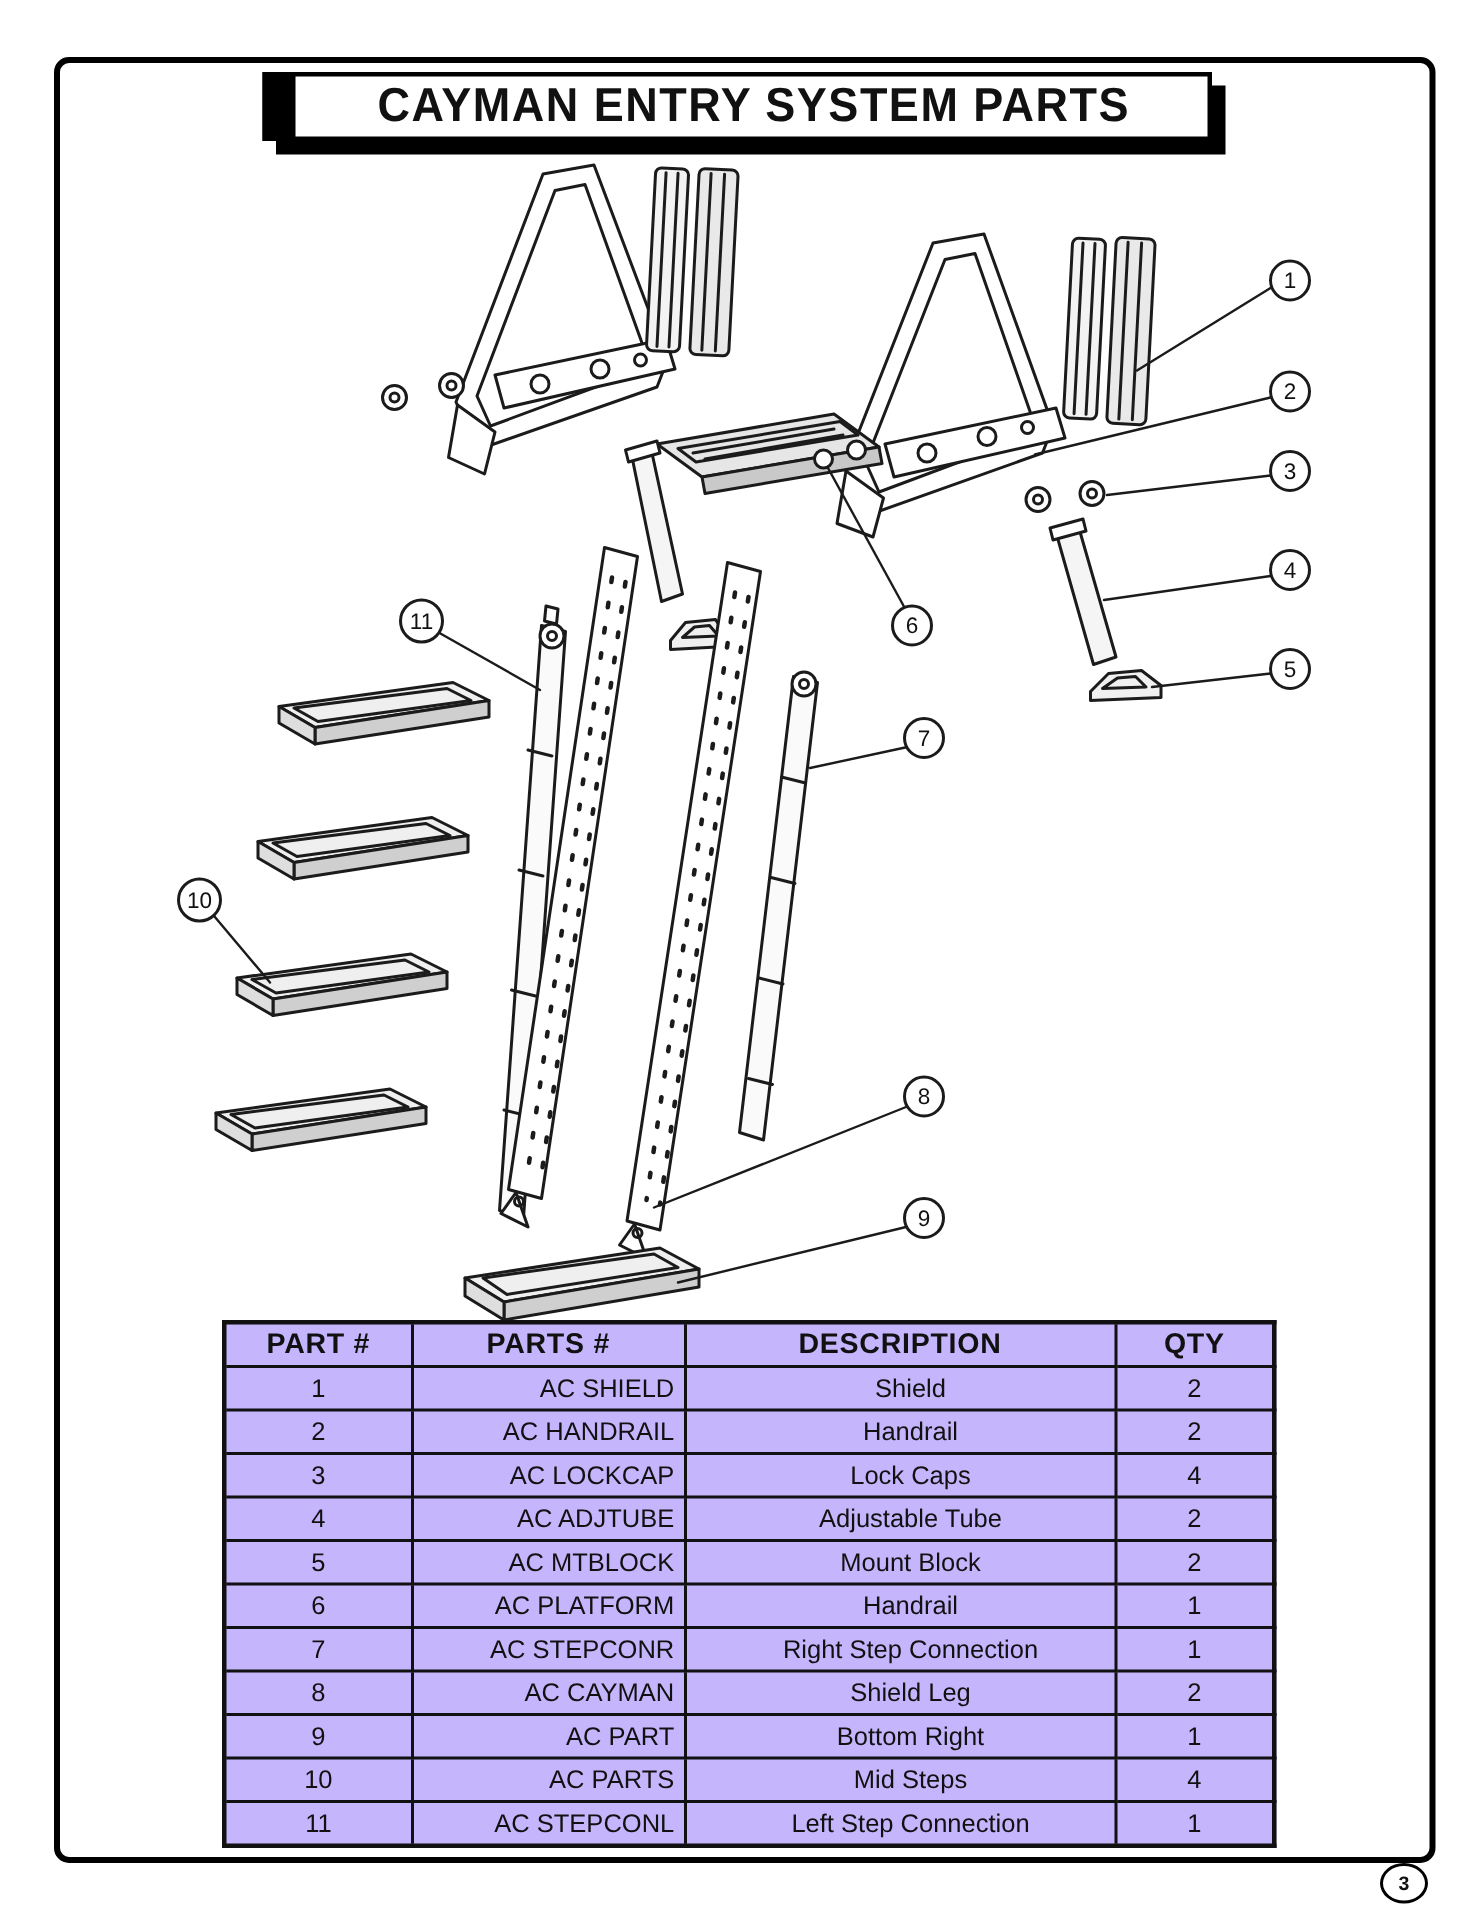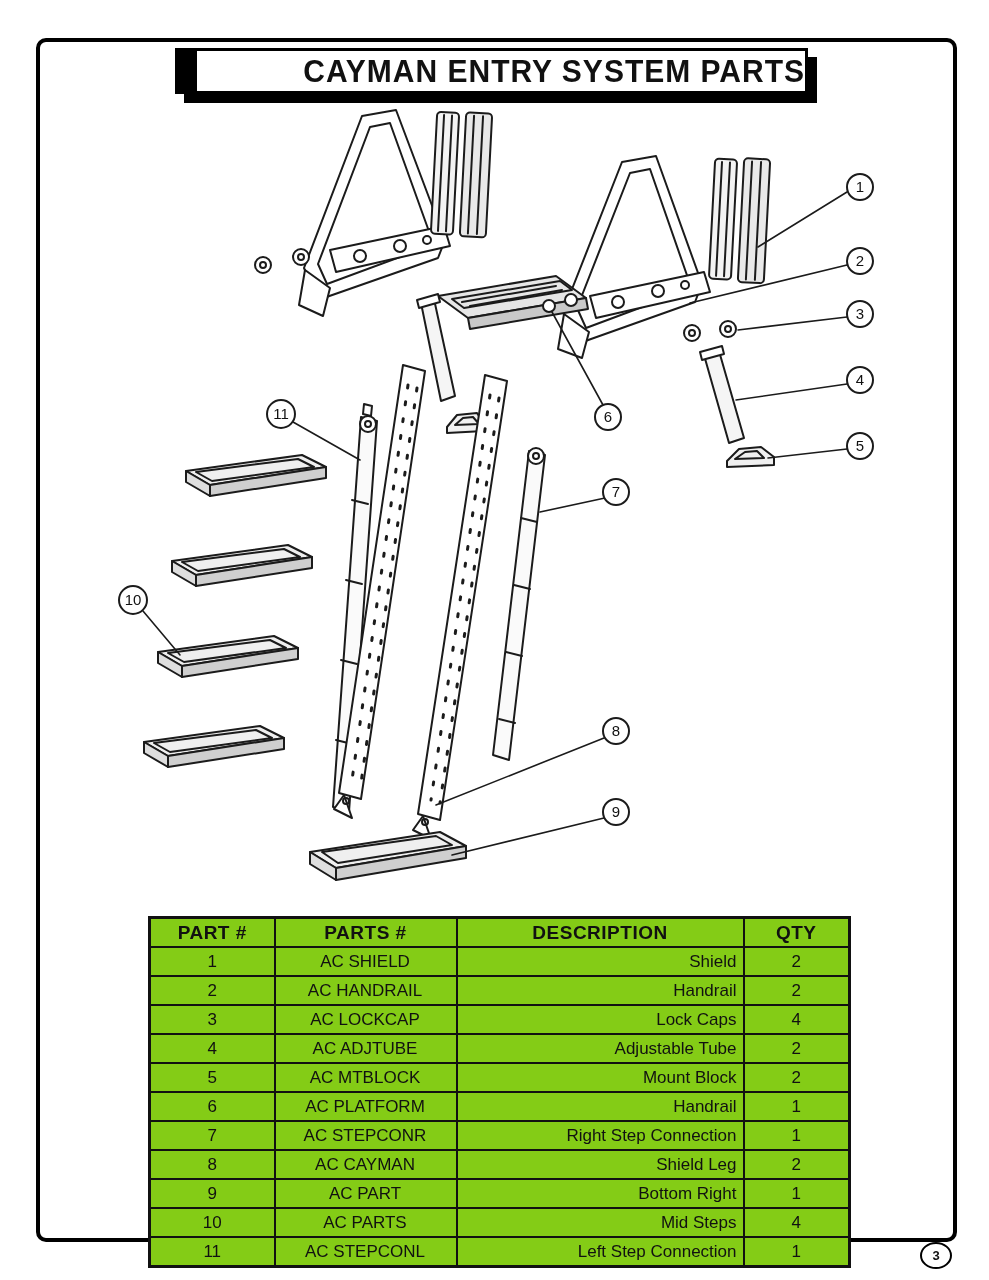--- a/index.html
+++ b/index.html
@@ -9,43 +9,43 @@
   }
   .frame{
     position:absolute;left:36px;top:38px;width:913px;height:1196px;
     border:4px solid #000;border-radius:10px;
   }
   
   .title-wrap{position:absolute;left:175px;top:48px;width:633px;height:46px;z-index:5;}
   .title-shadow{position:absolute;left:9px;top:9px;width:100%;height:100%;background:#000;}
   .title-main{
     position:absolute;inset:0;background:#fff;border:3px solid #000;
-    display:flex;align-items:center;justify-content:flex-end;padding-left:22px;
+    display:flex;align-items:center;justify-content:center;padding-left:22px;
   }
   .title-spine{position:absolute;left:-3px;top:-3px;bottom:-3px;width:22px;background:#000;}
   .title-main h1{
     margin:0;font-size:30px;font-weight:bold;letter-spacing:1px;white-space:nowrap;
     transform:scaleY(1.06);
   }
   
   svg.diagram{position:absolute;left:0;top:0;z-index:2;}
   
   table.parts{
-    position:absolute;left:148px;top:916px;width:700px;z-index:5;
-    border-collapse:collapse;border:3px solid #111;background:#84cc16;
+    position:absolute;left:148px;top:880px;width:700px;z-index:5;
+    border-collapse:collapse;border:3px solid #111;background:#c4b5fd;
     table-layout:fixed;
   }
   table.parts th, table.parts td{
     border:2px solid #111;height:25px;font-size:17px;padding:1px 6px;
     overflow:hidden;white-space:nowrap;
   }
   table.parts th{font-size:19px;font-weight:bold;letter-spacing:.5px;text-align:center;}
   table.parts td.col0{text-align:center;}
-  table.parts td.col1{text-align:center;padding-left:5px;}
-  table.parts td.col2{text-align:right;padding-left:20px;}
+  table.parts td.col1{text-align:right;padding-left:5px;}
+  table.parts td.col2{text-align:center;padding-left:20px;}
   table.parts td.col3{text-align:center;}
   
   .page-badge{
     position:absolute;left:920px;top:1242px;width:28px;height:23px;
     border:2px solid #000;border-radius:50%;display:flex;align-items:center;
     justify-content:center;font-size:13px;font-weight:bold;z-index:5;background:#fff;
   }
 </style>
 </head>
 <body>

